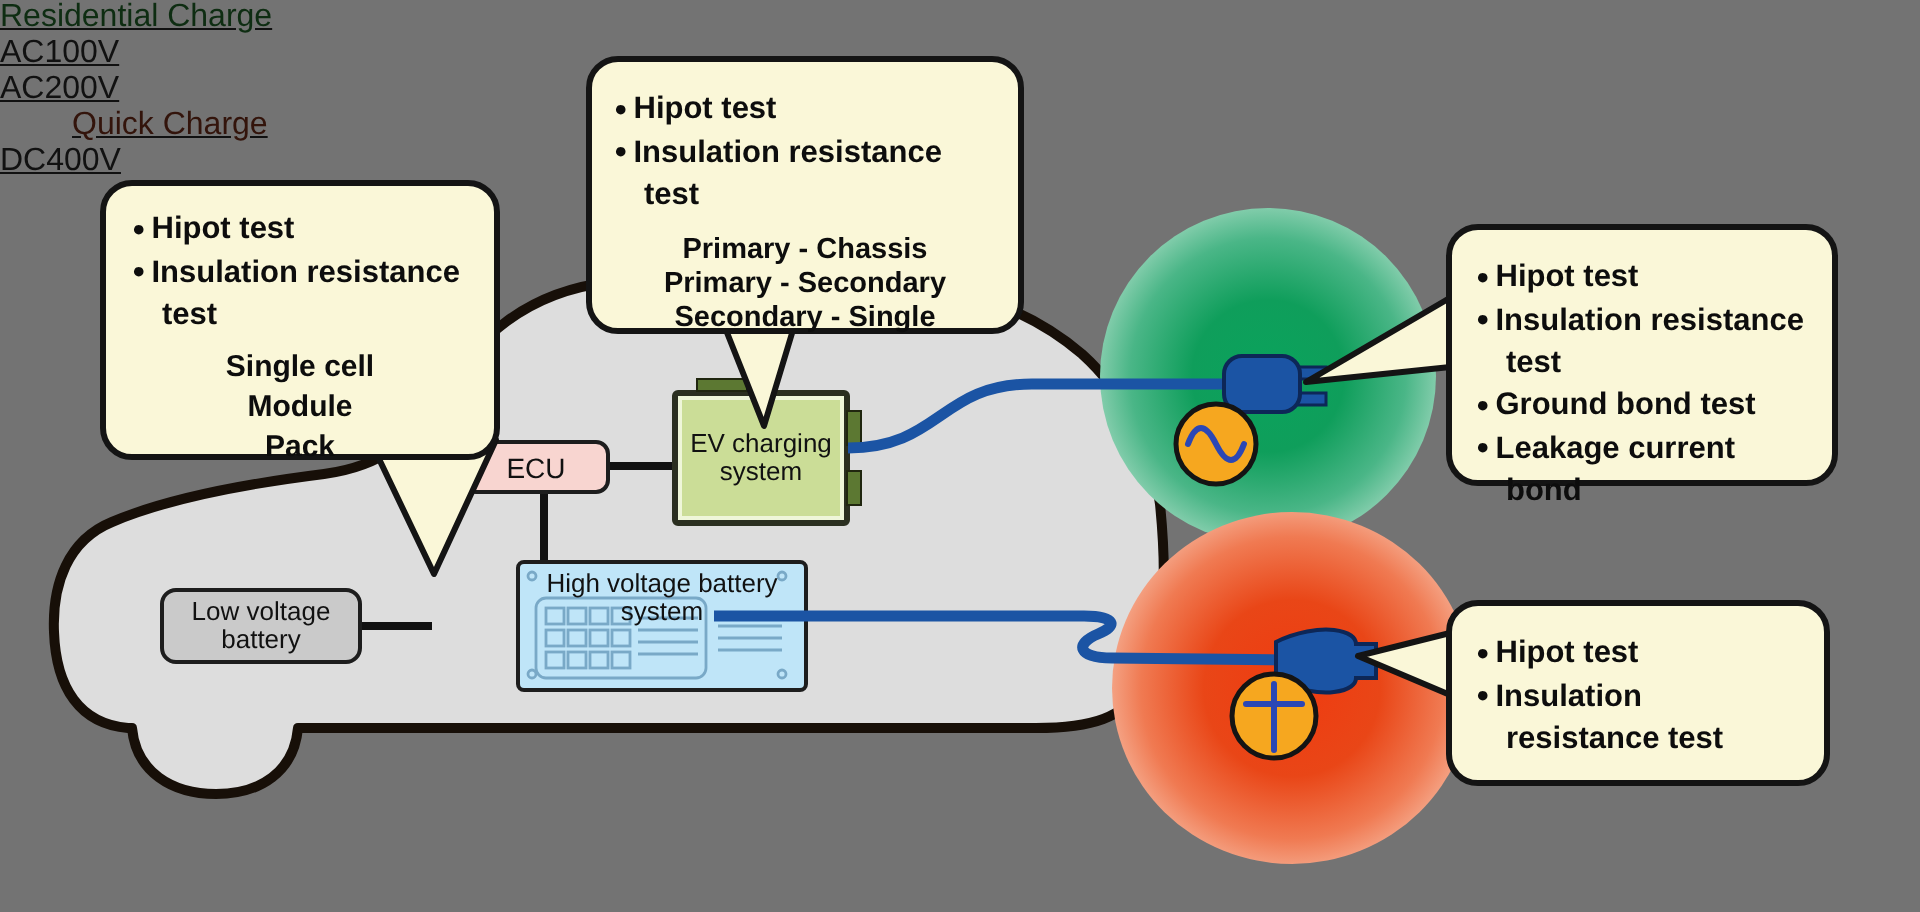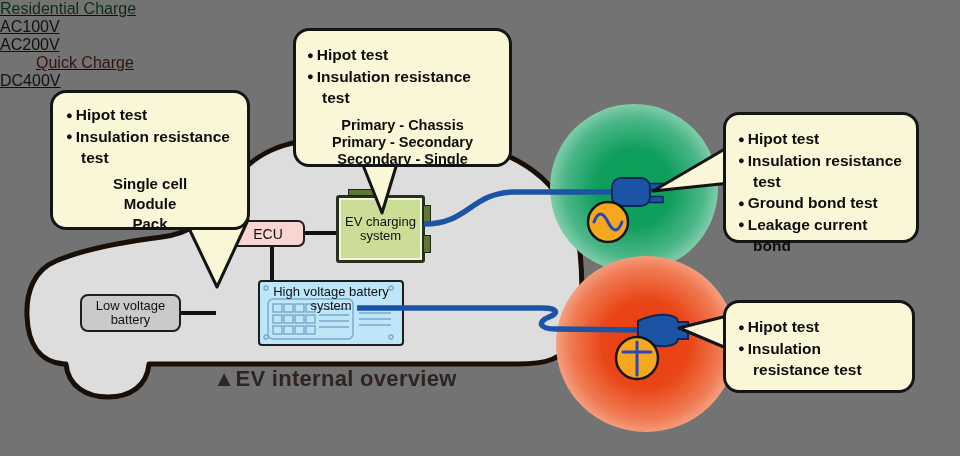--- a/index.html
+++ b/index.html
@@ -74,21 +74,20 @@
 
   <div id="blob-residential" class="blob z2"></div>
   <div id="blob-quick" class="blob z2"></div>
 
   <div id="zone-title-residential" class="z3">Residential Charge</div>
   <div id="voltage-ac1" class="z3">AC100V</div>
   <div id="voltage-ac2" class="z3">AC200V</div>
   <div id="zone-title-quick" class="z3">Quick Charge</div>
   <div id="voltage-dc" class="z3">DC400V</div>
 
-  <div id="caption" class="z3">▲EV internal overview</div>
 
   <div id="box-ecu" class="comp z4">
     <span>ECU</span>
   </div>
 
   <div id="box-ev" class="comp z4">
     <span class="ev-tab" id="ev-tab-top"></span>
     <span class="ev-tab" id="ev-tab-r1"></span>
     <span class="ev-tab" id="ev-tab-r2"></span>
     <span>EV charging system</span>

